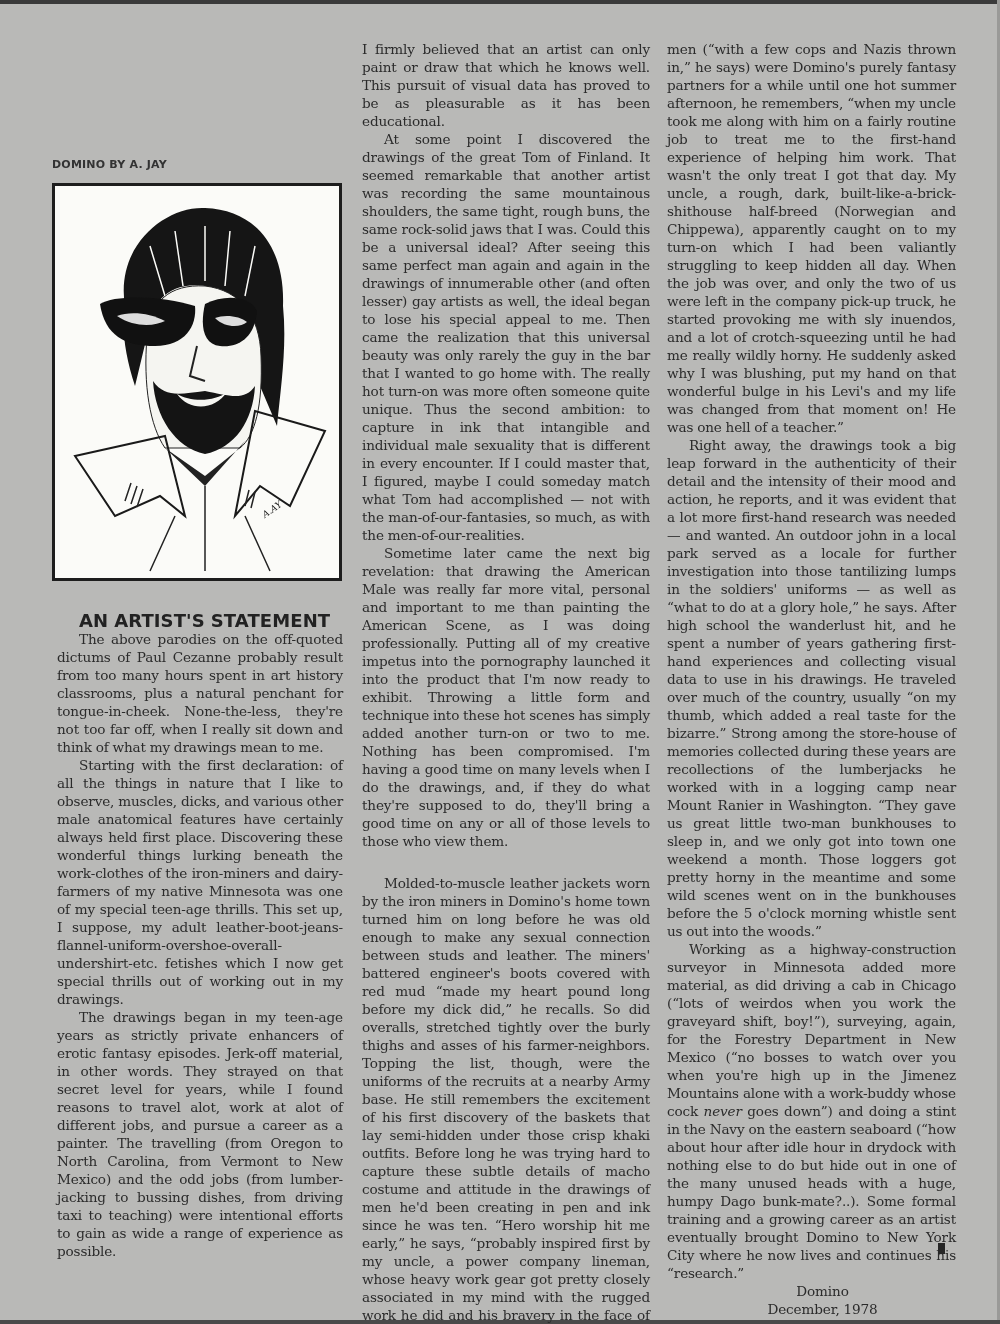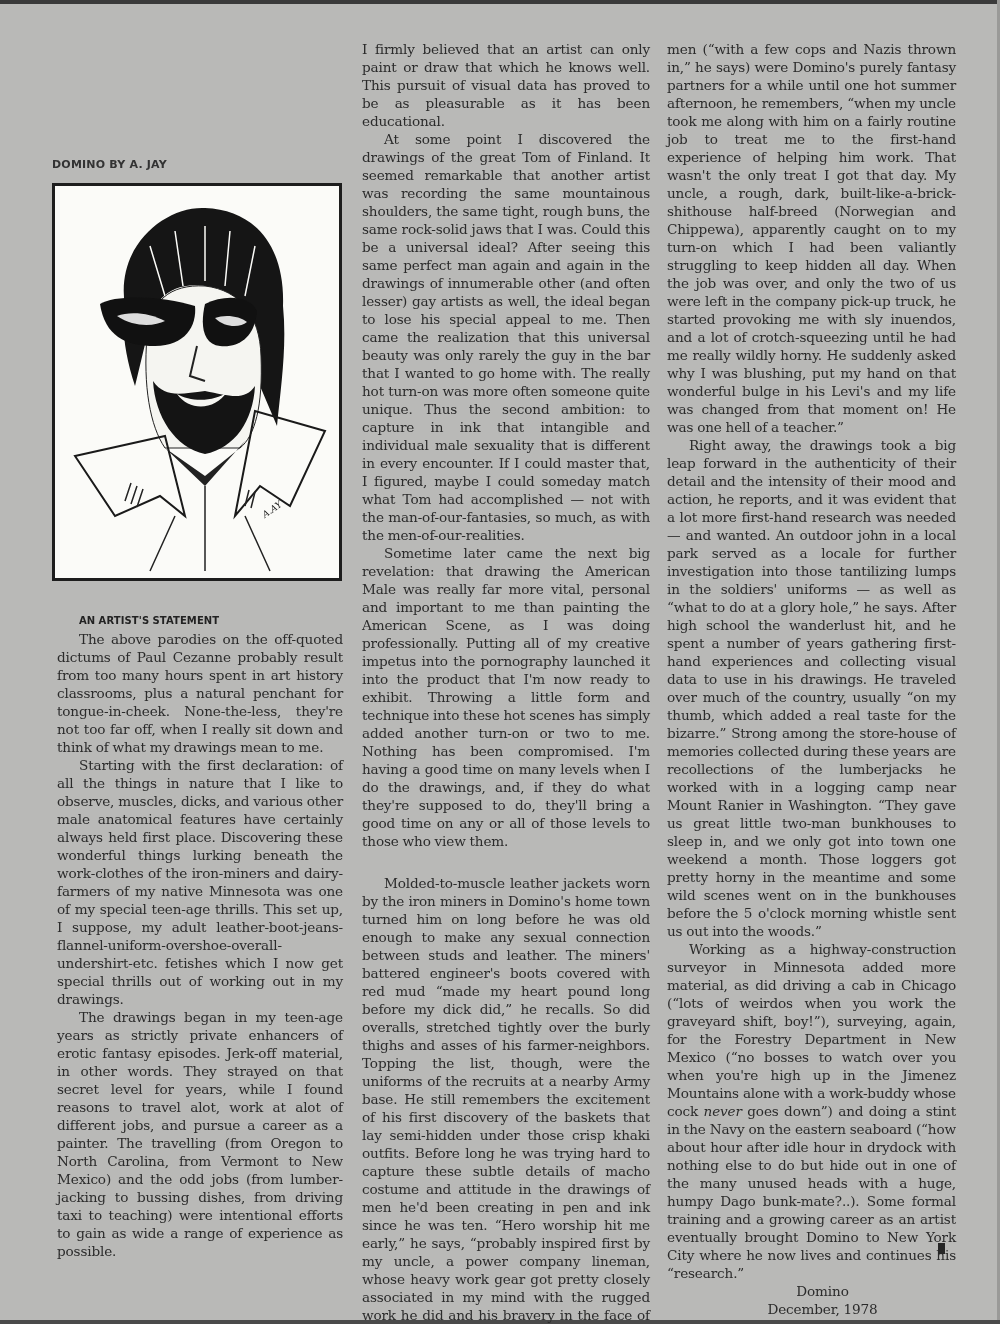--- a/index.html
+++ b/index.html
@@ -45,21 +45,21 @@
     .illustration {
       position: absolute; left: 52px; top: 183px; width: 290px; height: 398px;
       background: #fbfbf8;
       border: 3px solid #1d1d1d;
       box-sizing: border-box;
       overflow: hidden;
     }
     .illustration svg { width: 100%; height: 100%; display: block; }
     .section-title {
       font-family: "DejaVu Sans", "Liberation Sans", sans-serif;
-      font-weight: bold; font-size: 10px; letter-spacing: 0.1px;
+      font-weight: bold; font-size: 18px; letter-spacing: 0.1px;
       margin: 0 0 1px 0; text-indent: 0; color: #222;
     }
     .signature {
       text-align: center; text-indent: 0;
     }
     .end-mark {
       position: absolute; left: 938px; top: 1243px; width: 7px; height: 11px;
       background: #262626;
     }
     .folio {

